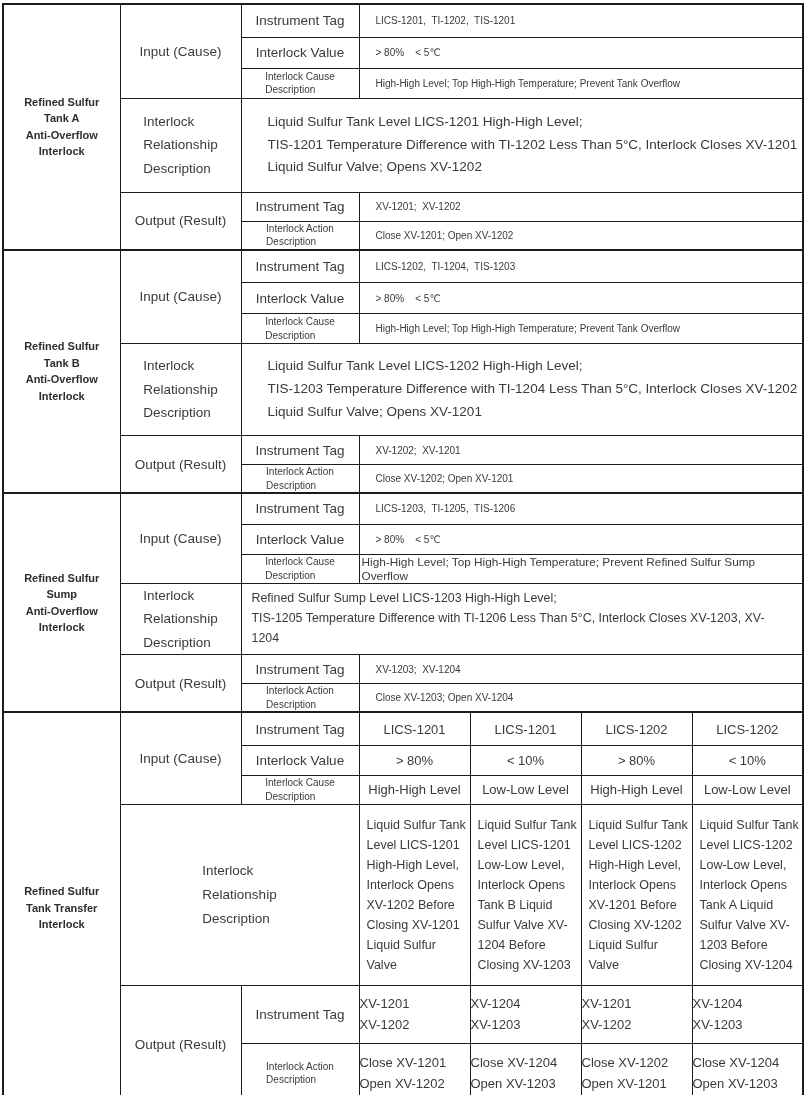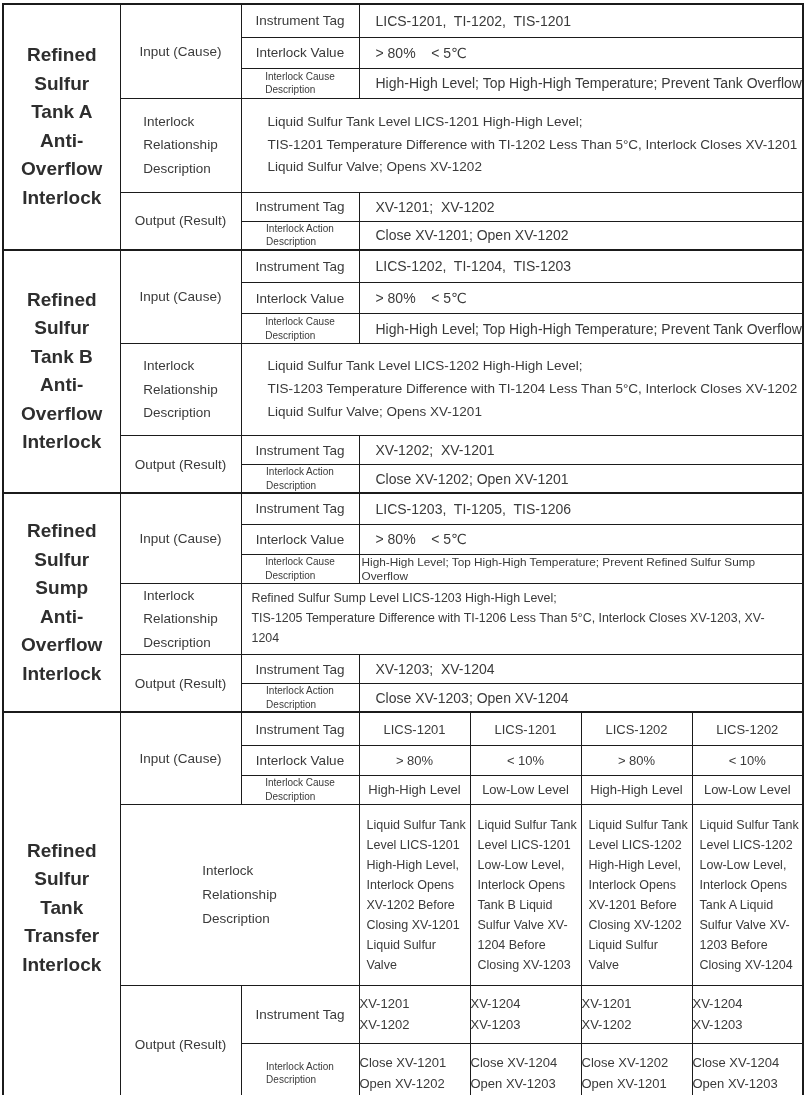--- a/index.html
+++ b/index.html
@@ -17,31 +17,31 @@
   }
   td{
     border:1px solid #1b1b1b;
     vertical-align:middle;
     padding:0;
     overflow:hidden;
   }
   tr.secstart > td{border-top:2px solid #1b1b1b;}
   .group{
     font-weight:bold;
-    font-size:19px;
+    font-size:11px;
     text-align:center;
     white-space:pre-line;
     line-height:1.5;
     color:#2e2e2e;
   }
   .lbl{font-size:13.5px;text-align:center;}
   .sub{font-size:10px;text-align:center;line-height:1.35;}
   .sub span,.rel-lbl span{display:inline-block;text-align:left;white-space:pre-line;}
   .rel-lbl{font-size:13.5px;text-align:center;line-height:1.75;}
-  .d{font-size:14px;padding-left:16px;white-space:pre-wrap;}
+  .d{font-size:10px;padding-left:16px;white-space:pre-wrap;}
   .dsm{font-size:11.8px;padding-left:2px;white-space:pre-wrap;}
   .rel{font-size:13.5px;padding-left:26px;padding-right:4px;white-space:pre-line;line-height:1.7;}
   .relsm{font-size:12.4px;padding-left:10px;padding-right:20px;white-space:pre-line;line-height:1.6;}
   .c4{font-size:13px;text-align:center;}
   .c4rel{font-size:12.5px;text-align:left;vertical-align:middle;padding:4px 2px 4px 7px;line-height:1.6;margin-left:20px;}
   .c2l{white-space:pre-line;text-align:left;font-size:13px;line-height:1.65;}
 </style>
 </head>
 <body>
 

